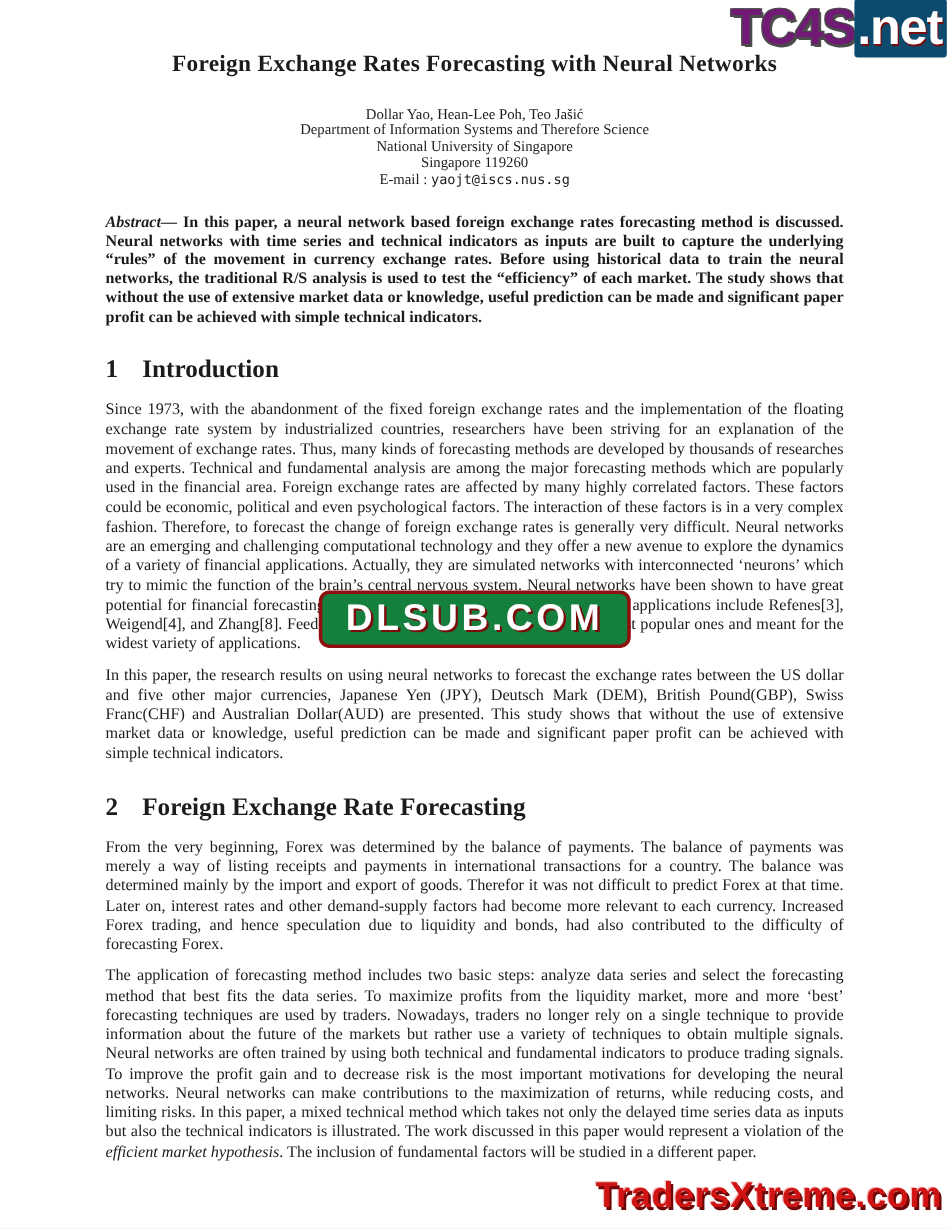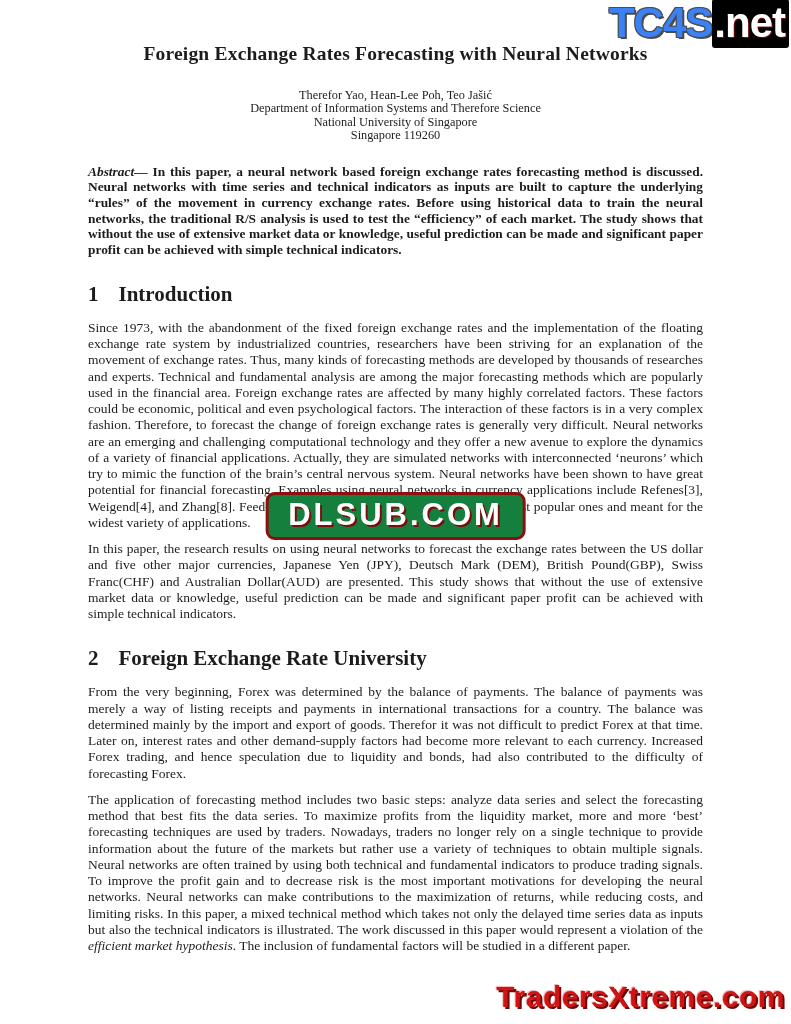--- a/index.html
+++ b/index.html
@@ -67,26 +67,26 @@
     right: 2px;
     font-family: "Liberation Sans", sans-serif;
     font-weight: bold;
     font-size: 42px;
     line-height: 46px;
     letter-spacing: -1px;
     white-space: nowrap;
     z-index: 5;
   }
   .wm-top-main {
-    color: #3b82f6;
+    color: #701a75;
     text-shadow: -1px -1px 0 #4c4c4c, 1px -1px 0 #4c4c4c, -1px 1px 0 #4c4c4c, 2px 2px 0 #4c4c4c;
   }
   .wm-top-suffix {
     color: #ffffff;
-    background: #000000;
+    background: #0c4a6e;
     padding: 0 4px 2px 2px;
     border-radius: 3px;
     text-shadow: 1px 1px 0 #7a0c0c;
   }
   .wm-mid {
     position: absolute;
     top: 492px;
     left: 50%;
     transform: translateX(-50%);
     background: #15803d;
@@ -123,40 +123,43 @@
 
   <div class="wm-top">
     <span class="wm-top-main">TC4S</span><span class="wm-top-suffix">.net</span>
   </div>
 
   <div class="content">
 
     <h1 class="title">Foreign Exchange Rates Forecasting with Neural Networks</h1>
 
     <div class="authors">
-      <div>Therefor Yao, Hean-Lee Poh, Teo Jašić</div>
+      <div>Dollar Yao, Hean-Lee Poh, Teo Jašić</div>
       <div>Department of Information Systems and Therefore Science</div>
       <div>National University of Singapore</div>
       <div>Singapore 119260</div>
+      <div class="email-line">
+        <span>E-mail : </span><span class="mono">yaojt@iscs.nus.sg</span>
+      </div>
     </div>
 
     <p class="abstract">
       <span class="abstract-label">Abstract—</span><span> In this paper, a neural network based foreign exchange rates forecasting method is discussed. Neural networks with time series and technical indicators as inputs are built to capture the underlying “rules” of the movement in currency exchange rates. Before using historical data to train the neural networks, the traditional R/S analysis is used to test the “efficiency” of each market. The study shows that without the use of extensive market data or knowledge, useful prediction can be made and significant paper profit can be achieved with simple technical indicators.</span>
     </p>
 
     <h2 class="sec-heading">
       <span class="sec-num">1</span><span>Introduction</span>
     </h2>
 
     <p class="body-para">Since 1973, with the abandonment of the fixed foreign exchange rates and the implementation of the floating exchange rate system by industrialized countries, researchers have been striving for an explanation of the movement of exchange rates. Thus, many kinds of forecasting methods are developed by thousands of researches and experts. Technical and fundamental analysis are among the major forecasting methods which are popularly used in the financial area. Foreign exchange rates are affected by many highly correlated factors. These factors could be economic, political and even psychological factors. The interaction of these factors is in a very complex fashion. Therefore, to forecast the change of foreign exchange rates is generally very difficult. Neural networks are an emerging and challenging computational technology and they offer a new avenue to explore the dynamics of a variety of financial applications. Actually, they are simulated networks with interconnected ‘neurons’ which try to mimic the function of the brain’s central nervous system. Neural networks have been shown to have great potential for financial forecasting. Examples using neural networks in currency applications include Refenes[3], Weigend[4], and Zhang[8]. Feed-forward backpropagation networks are the most popular ones and meant for the widest variety of applications.</p>
 
     <p class="body-para">In this paper, the research results on using neural networks to forecast the exchange rates between the US dollar and five other major currencies, Japanese Yen (JPY), Deutsch Mark (DEM), British Pound(GBP), Swiss Franc(CHF) and Australian Dollar(AUD) are presented. This study shows that without the use of extensive market data or knowledge, useful prediction can be made and significant paper profit can be achieved with simple technical indicators.</p>
 
     <h2 class="sec-heading">
-      <span class="sec-num">2</span><span>Foreign Exchange Rate University</span>
+      <span class="sec-num">2</span><span>Foreign Exchange Rate Forecasting</span>
     </h2>
 
     <p class="body-para">From the very beginning, Forex was determined by the balance of payments. The balance of payments was merely a way of listing receipts and payments in international transactions for a country. The balance was determined mainly by the import and export of goods. Therefor it was not difficult to predict Forex at that time. Later on, interest rates and other demand-supply factors had become more relevant to each currency. Increased Forex trading, and hence speculation due to liquidity and bonds, had also contributed to the difficulty of forecasting Forex.</p>
 
     <p class="body-para">
       <span>The application of forecasting method includes two basic steps: analyze data series and select the forecasting method that best fits the data series. To maximize profits from the liquidity market, more and more ‘best’ forecasting techniques are used by traders. Nowadays, traders no longer rely on a single technique to provide information about the future of the markets but rather use a variety of techniques to obtain multiple signals. Neural networks are often trained by using both technical and fundamental indicators to produce trading signals. To improve the profit gain and to decrease risk is the most important motivations for developing the neural networks. Neural networks can make contributions to the maximization of returns, while reducing costs, and limiting risks. In this paper, a mixed technical method which takes not only the delayed time series data as inputs but also the technical indicators is illustrated. The work discussed in this paper would represent a violation of the </span><span class="italic">efficient market hypothesis</span><span>. The inclusion of fundamental factors will be studied in a different paper.</span>
     </p>
 
   </div>
 

